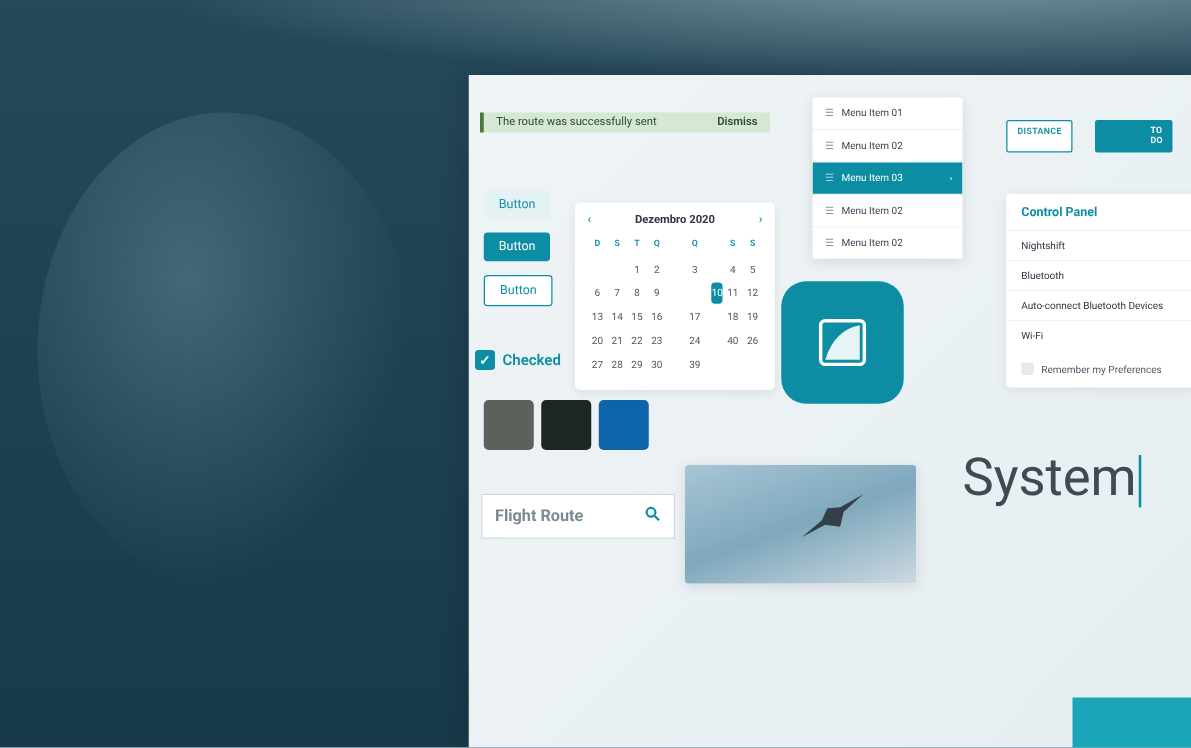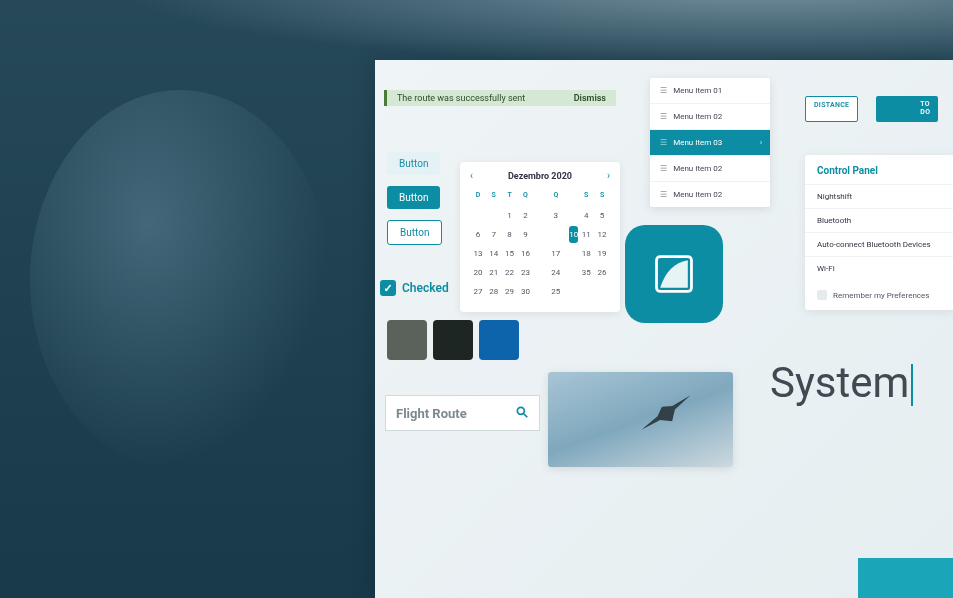--- a/index.html
+++ b/index.html
@@ -141,27 +141,27 @@
         <div class="day">15</div>
         <div class="day">16</div>
         <div class="day">17</div>
         <div class="day">18</div>
         <div class="day">19</div>
         <div class="day">20</div>
         <div class="day">21</div>
         <div class="day">22</div>
         <div class="day">23</div>
         <div class="day">24</div>
-        <div class="day">35</div>
+        <div class="day">40</div>
         <div class="day">26</div>
         <div class="day">27</div>
         <div class="day">28</div>
         <div class="day">29</div>
         <div class="day">30</div>
-        <div class="day">25</div>
+        <div class="day">39</div>
         <div class="day"></div>
         <div class="day"></div>
       </div>
   </div>
 
   <div class="menu" id="menu-list">
       <div class="menu-item">
         <span class="ico">☰</span>
         <span>Menu Item 01</span>
       </div>

